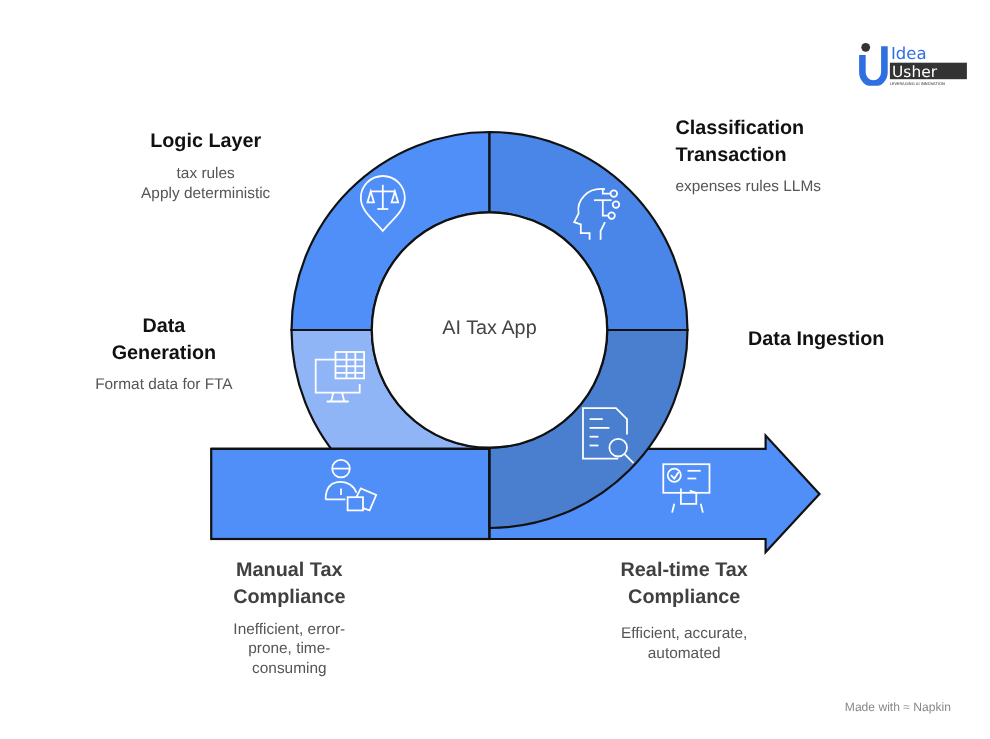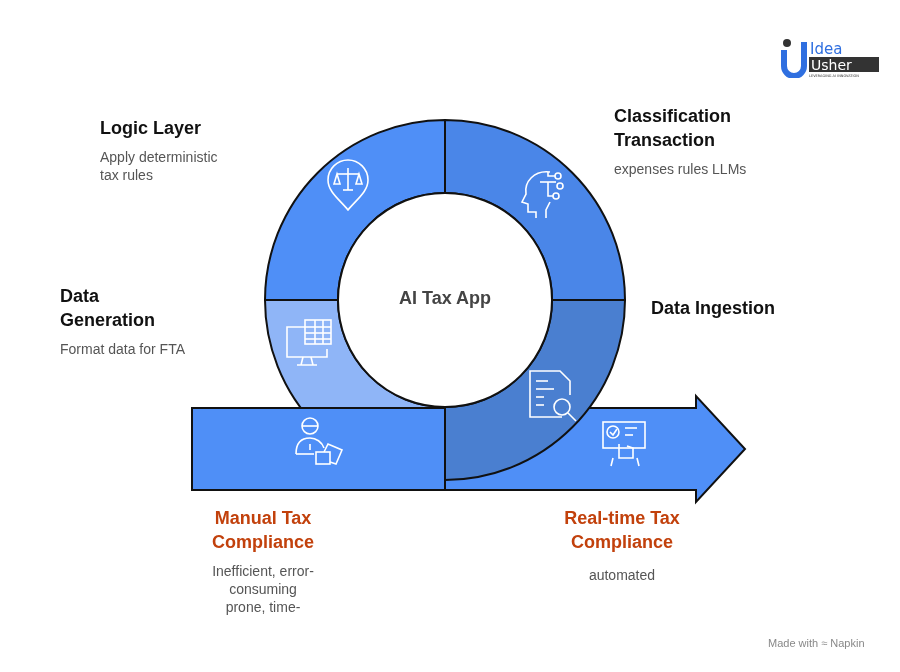--- a/index.html
+++ b/index.html
@@ -1,24 +1,24 @@
 <!DOCTYPE html>
 <html><head>
 <meta charset="utf-8">
 <style>
   html, body { margin:0; padding:0; background:#ffffff; }
   body { width:900px; height:672px; position:relative; overflow:hidden; font-family:"Liberation Sans", sans-serif; }
   #diagram { position:absolute; left:0; top:0; }
   .lbl { position:absolute; }
   .title { font-weight:bold; font-size:18px; line-height:24px; color:#111; }
   .desc { font-size:14px; line-height:18px; color:#555; margin-top:8px; }
-  .right-al { text-align:left; }
+  .right-al { text-align:center; }
   .center-al { text-align:center; }
-  .bottom-title { color:#c2410c; }
-  .center-text { position:absolute; left:345px; top:288px; width:200px; text-align:center; font-size:18px; font-weight:bold; color:#444; }
+  .bottom-title { color:#404040; }
+  .center-text { position:absolute; left:345px; top:288px; width:200px; text-align:center; font-size:18px; font-weight:normal; color:#444; }
   .logo { position:absolute; left:780px; top:38px; width:100px; height:40px; }
   .footer { position:absolute; left:768px; top:637px; font-size:11px; color:#888; }
 </style>
 </head>
 <body>
 
 <svg id="diagram" width="900" height="672" viewBox="0 0 900 672" xmlns="http://www.w3.org/2000/svg">
 
   <path d="M265,300 A180,180 0 0 0 445,480 L445,407 A107,107 0 0 1 338,300 Z" fill="#8fb5f7" stroke="#111" stroke-width="2"></path>
 
@@ -103,22 +103,22 @@
     <text x="31" y="32" font-size="14" fill="#fff" font-family="DejaVu Sans, sans-serif">Usher</text>
     <text x="29" y="39" font-size="3.5" fill="#333" font-family="DejaVu Sans, sans-serif">LEVERAGING AI INNOVATION</text>
   </svg>
 </div>
 
 <div class="center-text">AI Tax App</div>
 
 <div class="lbl right-al" style="left:100px; top:116px; width:174px;">
   <div class="title">Logic Layer</div>
   <div class="desc">
+    <div>tax rules</div>
     <div>Apply deterministic</div>
-    <div>tax rules</div>
   </div>
 </div>
 
 <div class="lbl" style="left:614px; top:104px; width:200px;">
   <div class="title">
     <div>Classification</div>
     <div>Transaction</div>
   </div>
   <div class="desc">
     <div>expenses rules LLMs</div>
@@ -128,42 +128,43 @@
 <div class="lbl right-al" style="left:60px; top:284px; width:178px;">
   <div class="title">
     <div>Data</div>
     <div>Generation</div>
   </div>
   <div class="desc">
     <div>Format data for FTA</div>
   </div>
 </div>
 
-<div class="lbl" style="left:651px; top:296px; width:200px;">
+<div class="lbl" style="left:680px; top:296px; width:200px;">
   <div class="title">Data Ingestion</div>
 </div>
 
 <div class="lbl center-al" style="left:173px; top:506px; width:180px;">
   <div class="title bottom-title">
     <div>Manual Tax</div>
     <div>Compliance</div>
   </div>
   <div class="desc" style="">
     <div>Inefficient, error-</div>
+    <div>prone, time-</div>
     <div>consuming</div>
-    <div>prone, time-</div>
   </div>
 </div>
 
 <div class="lbl center-al" style="left:522px; top:506px; width:200px;">
   <div class="title bottom-title">
     <div>Real-time Tax</div>
     <div>Compliance</div>
   </div>
   <div class="desc" style="margin-top:12px;">
+    <div>Efficient, accurate,</div>
     <div>automated</div>
   </div>
 </div>
 
 <div class="footer">
   <span>Made with</span>
   <span style="color:#999;">≈</span>
   <span>Napkin</span>
 </div>
 

